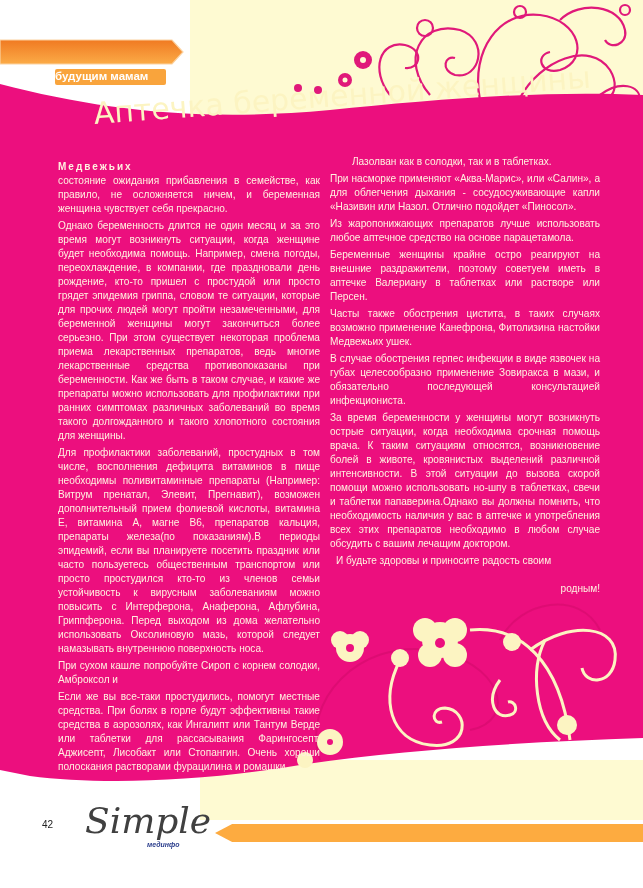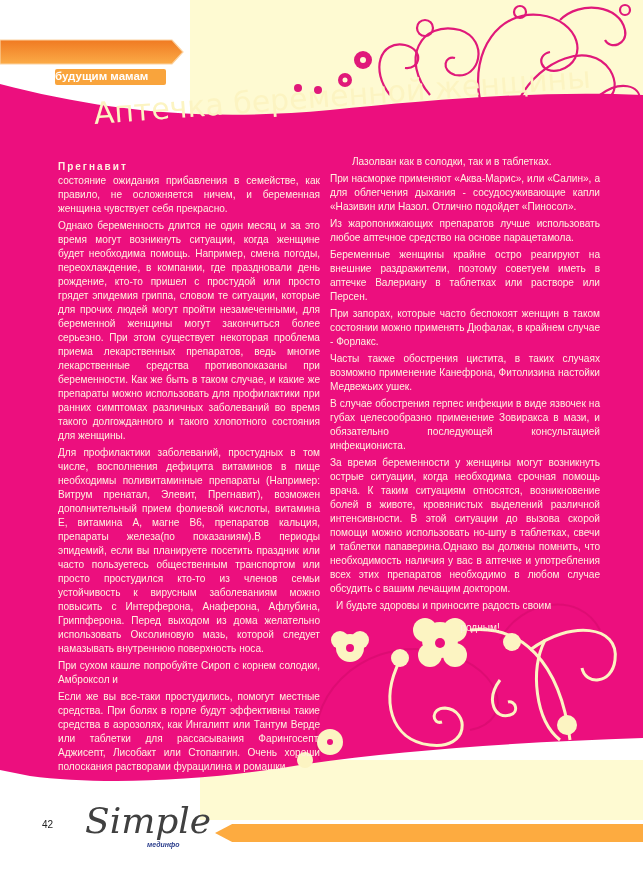--- a/index.html
+++ b/index.html
@@ -102,39 +102,38 @@
   </svg>
   <span class="section-tab-label">ЛЕЧЕНИЕ</span>
 </div>
 <div class="sub-tab">
   <span class="sub-tab-label">будущим мамам</span>
 </div>
 
 <div class="title">Аптечка беременной женщины</div>
 
 <div class="col col-left">
-  <span class="lead">Прегнавит</span>
+  <span class="lead">Медвежьих</span>
   <p>состояние ожидания прибавления в семействе, как правило, не осложняется ничем, и беременная женщина чувствует себя прекрасно.</p>
   <p>Однако беременность длится не один месяц и за это время могут возникнуть ситуации, когда женщине будет необходима помощь. Например, смена погоды, переохлаждение, в компании, где праздновали день рождение, кто-то пришел с простудой или просто грядет эпидемия гриппа, словом те ситуации, которые для прочих людей могут пройти незамеченными, для беременной женщины могут закончиться более серьезно. При этом существует некоторая проблема приема лекарственных препаратов, ведь многие лекарственные средства противопоказаны при беременности. Как же быть в таком случае, и какие же препараты можно использовать для профилактики при ранних симптомах различных заболеваний во время такого долгожданного и такого хлопотного состояния для женщины.</p>
   <p>Для профилактики заболеваний, простудных в том числе, восполнения дефицита витаминов в пище необходимы поливитаминные препараты (Например: Витрум пренатал, Элевит, Прегнавит), возможен дополнительный прием фолиевой кислоты, витамина Е, витамина А, магне В6, препаратов кальция, препараты железа(по показаниям).В периоды эпидемий, если вы планируете посетить праздник или часто пользуетесь общественным транспортом или просто простудился кто-то из членов семьи устойчивость к вирусным заболеваниям можно повысить с Интерферона, Анаферона, Афлубина, Гриппферона. Перед выходом из дома желательно использовать Оксолиновую мазь, которой следует намазывать внутреннюю поверхность носа.</p>
   <p>При сухом кашле попробуйте Сироп с корнем солодки, Амброксол и</p>
   <p>Если же вы все-таки простудились, помогут местные средства. При болях в горле будут эффективны такие средства в аэрозолях, как Ингалипт или Тантум Верде или таблетки для рассасывания Фарингосепт, Аджисепт, Лисобакт или Стопангин. Очень хороши полоскания растворами фурацилина и ромашки.</p>
 </div>
 
 <div class="col col-right">
   <p style="text-indent:22px">Лазолван как в солодки, так и в таблетках.</p>
   <p>При насморке применяют «Аква-Марис», или «Салин», а для облегчения дыхания - сосудосуживающие капли «Називин или Назол. Отлично подойдет «Пиносол».</p>
   <p>Из жаропонижающих препаратов лучше использовать любое аптечное средство на основе парацетамола.</p>
   <p>Беременные женщины крайне остро реагируют на внешние раздражители, поэтому советуем иметь в аптечке Валериану в таблетках или растворе или Персен.</p>
-  <p>При запорах, которые часто беспокоят женщин в таком состоянии можно применять Дюфалак, в крайнем случае - Форлакс.</p>
   <p>Часты также обострения цистита, в таких случаях возможно применение Канефрона, Фитолизина настойки Медвежьих ушек.</p>
   <p>В случае обострения герпес инфекции в виде язвочек на губах целесообразно применение Зовиракса в мази, и обязательно последующей консультацией инфекциониста.</p>
   <p>За время беременности у женщины могут возникнуть острые ситуации, когда необходима срочная помощь врача. К таким ситуациям относятся, возникновение болей в животе, кровянистых выделений различной интенсивности. В этой ситуации до вызова скорой помощи можно использовать но-шпу в таблетках, свечи и таблетки папаверина.Однако вы должны помнить, что необходимость наличия у вас в аптечке и употребления всех этих препаратов необходимо в любом случае обсудить с вашим лечащим доктором.</p>
-  <p style="text-align:left;padding-left:6px;margin-bottom:8px">И будьте здоровы и приносите радость своим</p>
-  <p style="text-align:center;padding-left:30px">родным!</p>
+  <p style="text-align:left;padding-left:6px;margin-bottom:14px">И будьте здоровы и приносите радость своим</p>
+  <p style="text-align:right;padding-left:30px">родным!</p>
 </div>
 
 <div class="page-num">42</div>
 <div class="logo">
   <span class="logo-main">Simple</span>
   <span class="logo-sub">мединфо</span>
 </div>
 <div class="footer-bar"></div>
 
 </body></html>

